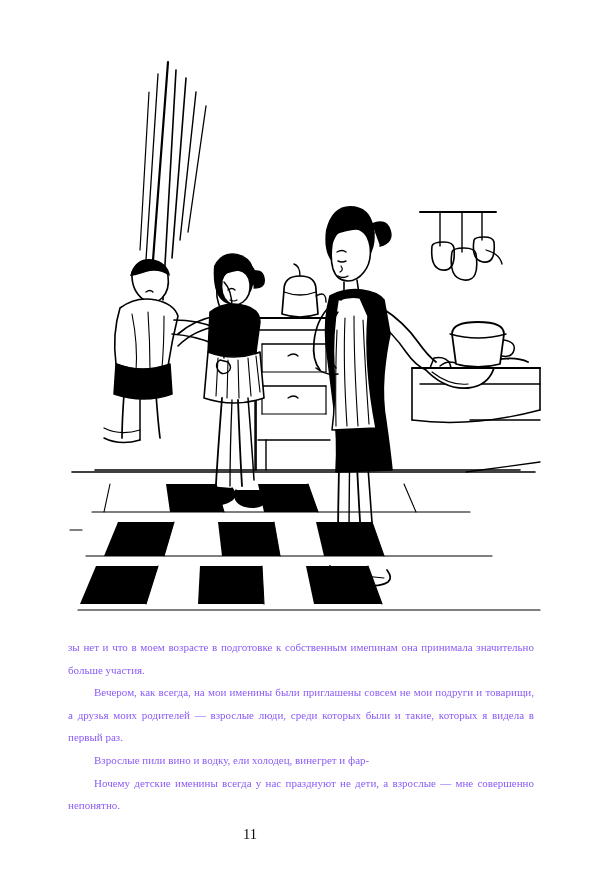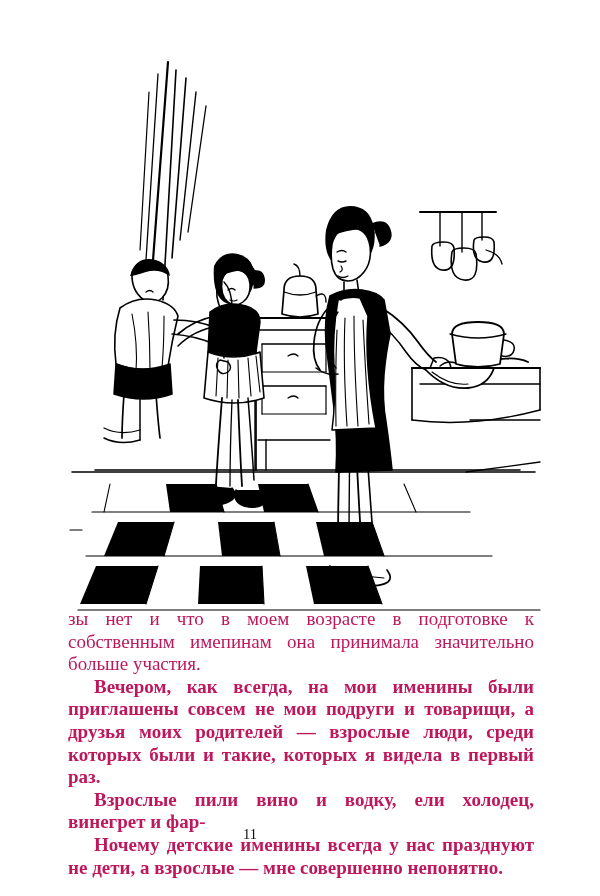--- a/index.html
+++ b/index.html
@@ -23,35 +23,34 @@
     height: 630px;
   }
   .illustration svg {
     display: block;
     width: 600px;
     height: 630px;
   }
   .text-block {
     position: absolute;
     left: 68px;
-    top: 608px;
+    top: 636px;
     width: 466px;
     font-family: "Liberation Serif", serif;
-    font-size: 19px;
+    font-size: 11px;
     line-height: 22.6px;
-    color: #be185d;
+    color: #8b5cf6;
     text-align: justify;
     text-justify: inter-word;
   }
   .text-block p {
     margin: 0;
   }
   .text-block p.indent {
     text-indent: 26px;
-    font-weight: bold;
   }
   .page-number {
     position: absolute;
     left: 0;
     top: 826px;
     width: 500px;
     text-align: center;
     font-family: "Liberation Serif", serif;
     font-size: 14.5px;
     color: #0d0d0d;

